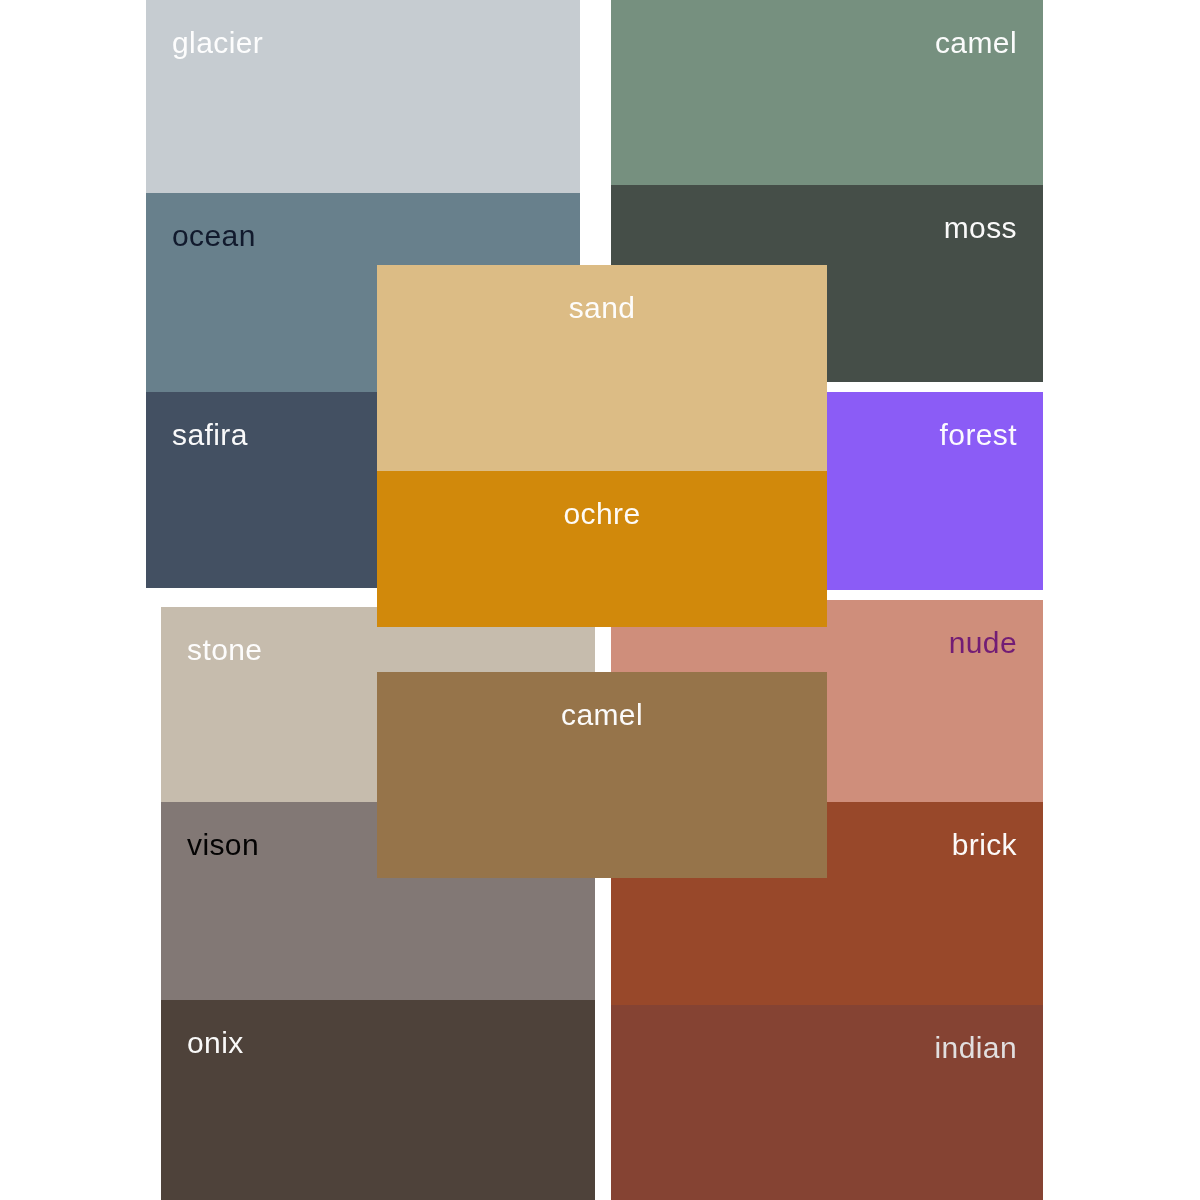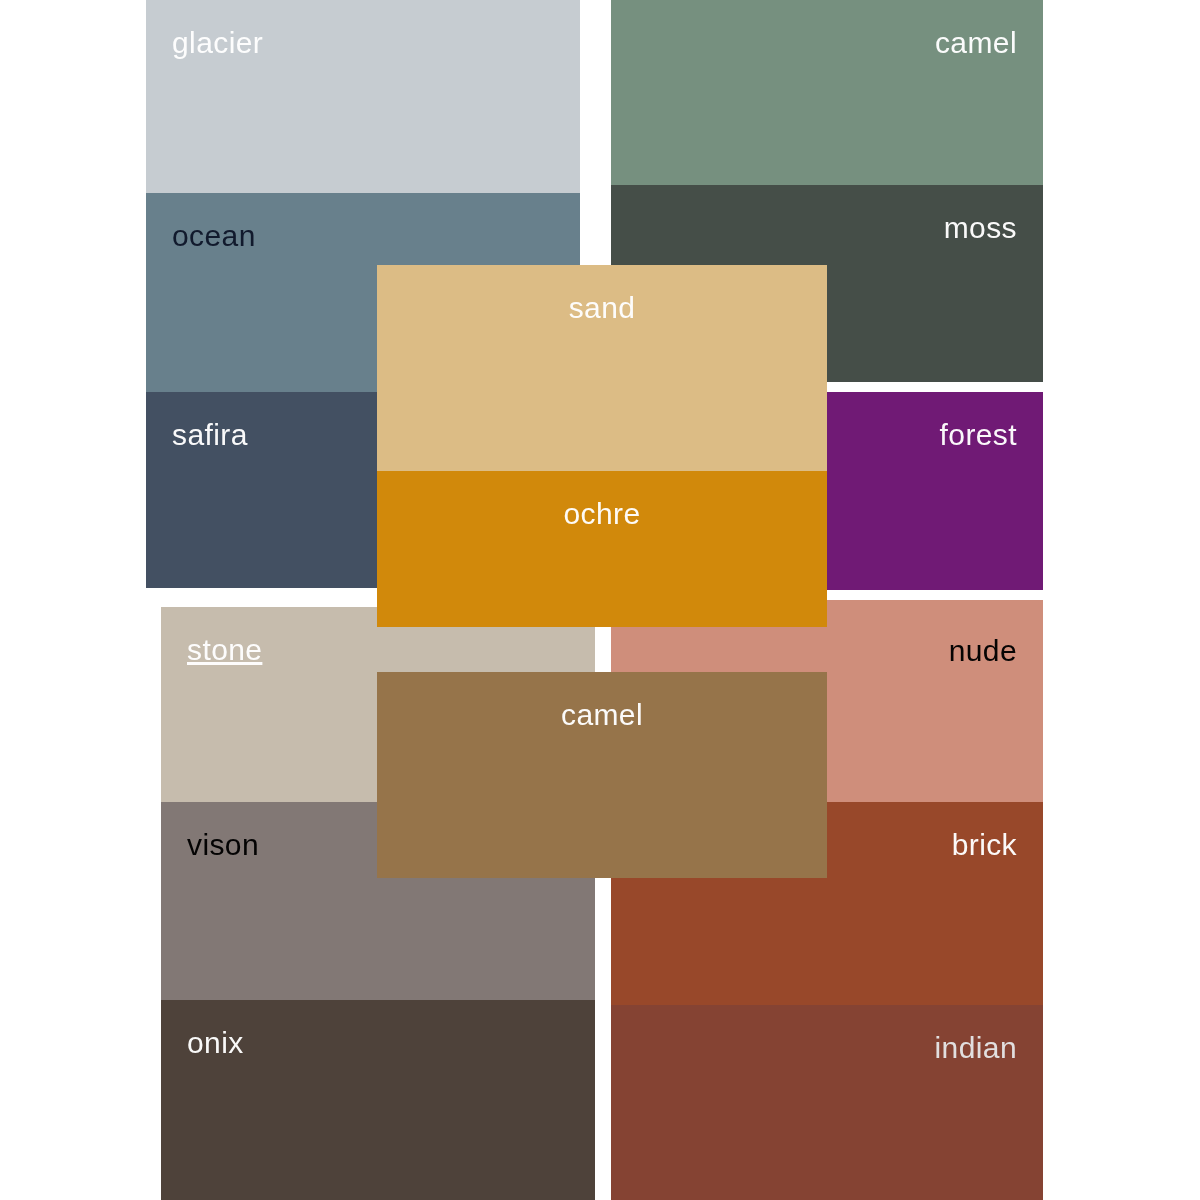--- a/index.html
+++ b/index.html
@@ -91,40 +91,40 @@
     </div>
   </div>
 
   <div class="group" id="group-green-right">
     <div class="swatch align-right" style="background: rgb(118, 144, 127); top: 0px; height: 195px; padding-top: 28px;">
       <span class="label" style="color: rgb(255, 255, 255);">camel</span>
     </div>
     <div class="swatch align-right" style="background: rgb(69, 78, 72); top: 185px; height: 197px; padding-top: 28px;">
       <span class="label" style="color: rgb(255, 255, 255);">moss</span>
     </div>
-    <div class="swatch align-right" style="background: #701a75; top: 392px; height: 198px; padding-top: 28px;">
+    <div class="swatch align-right" style="background: #8b5cf6; top: 392px; height: 198px; padding-top: 28px;">
       <span class="label" style="color: rgb(255, 255, 255);">forest</span>
     </div>
   </div>
 
   <div class="group" id="group-neutral-left">
     <div class="swatch align-left" style="background: rgb(198, 188, 173); top: 0px; height: 195px; padding-top: 28px;">
-      <span class="label" style="color: rgb(255, 255, 255); text-decoration: underline;">stone</span>
+      <span class="label" style="color: rgb(255, 255, 255);">stone</span>
     </div>
     <div class="swatch align-left" style="background: rgb(130, 120, 117); top: 195px; height: 198px; padding-top: 28px;">
       <span class="label" style="color: #000000;">vison</span>
     </div>
     <div class="swatch align-left" style="background: rgb(78, 66, 58); top: 393px; height: 200px; padding-top: 28px;">
       <span class="label" style="color: rgb(255, 255, 255);">onix</span>
     </div>
   </div>
 
   <div class="group" id="group-warm-right">
     <div class="swatch align-right" style="background: rgb(207, 142, 123); top: 0px; height: 202px; padding-top: 28px;">
-      <span class="label" style="color: #000000; margin-top: 8px;">nude</span>
+      <span class="label" style="color: #701a75;">nude</span>
     </div>
     <div class="swatch align-right" style="background: rgb(152, 72, 42); top: 202px; height: 203px; padding-top: 28px;">
       <span class="label" style="color: rgb(255, 255, 255);">brick</span>
     </div>
     <div class="swatch align-right" style="background: rgb(133, 67, 51); top: 405px; height: 195px; padding-top: 28px;">
       <span class="label" style="color: #e5e5e5;">indian</span>
     </div>
   </div>
 
   <div class="group" id="group-center">

